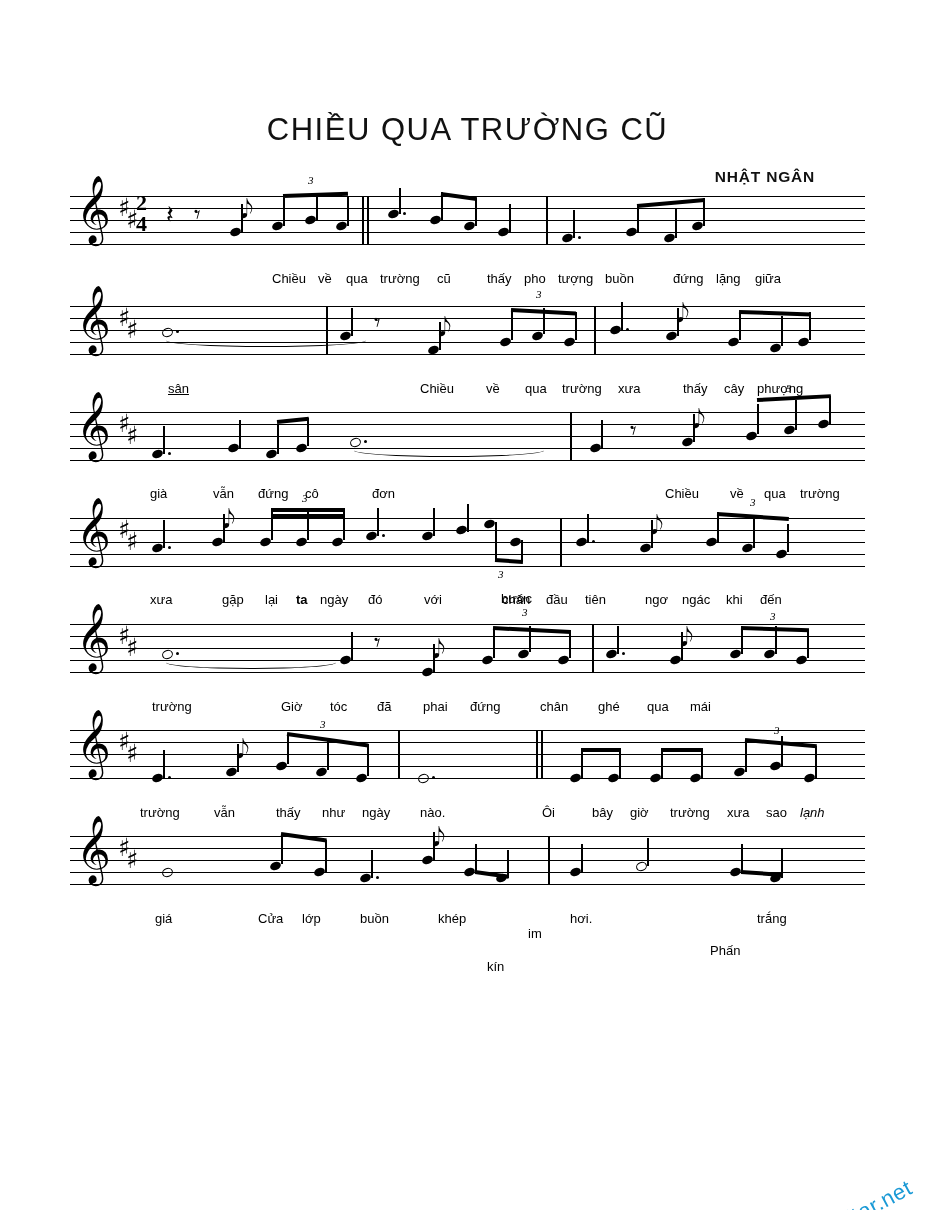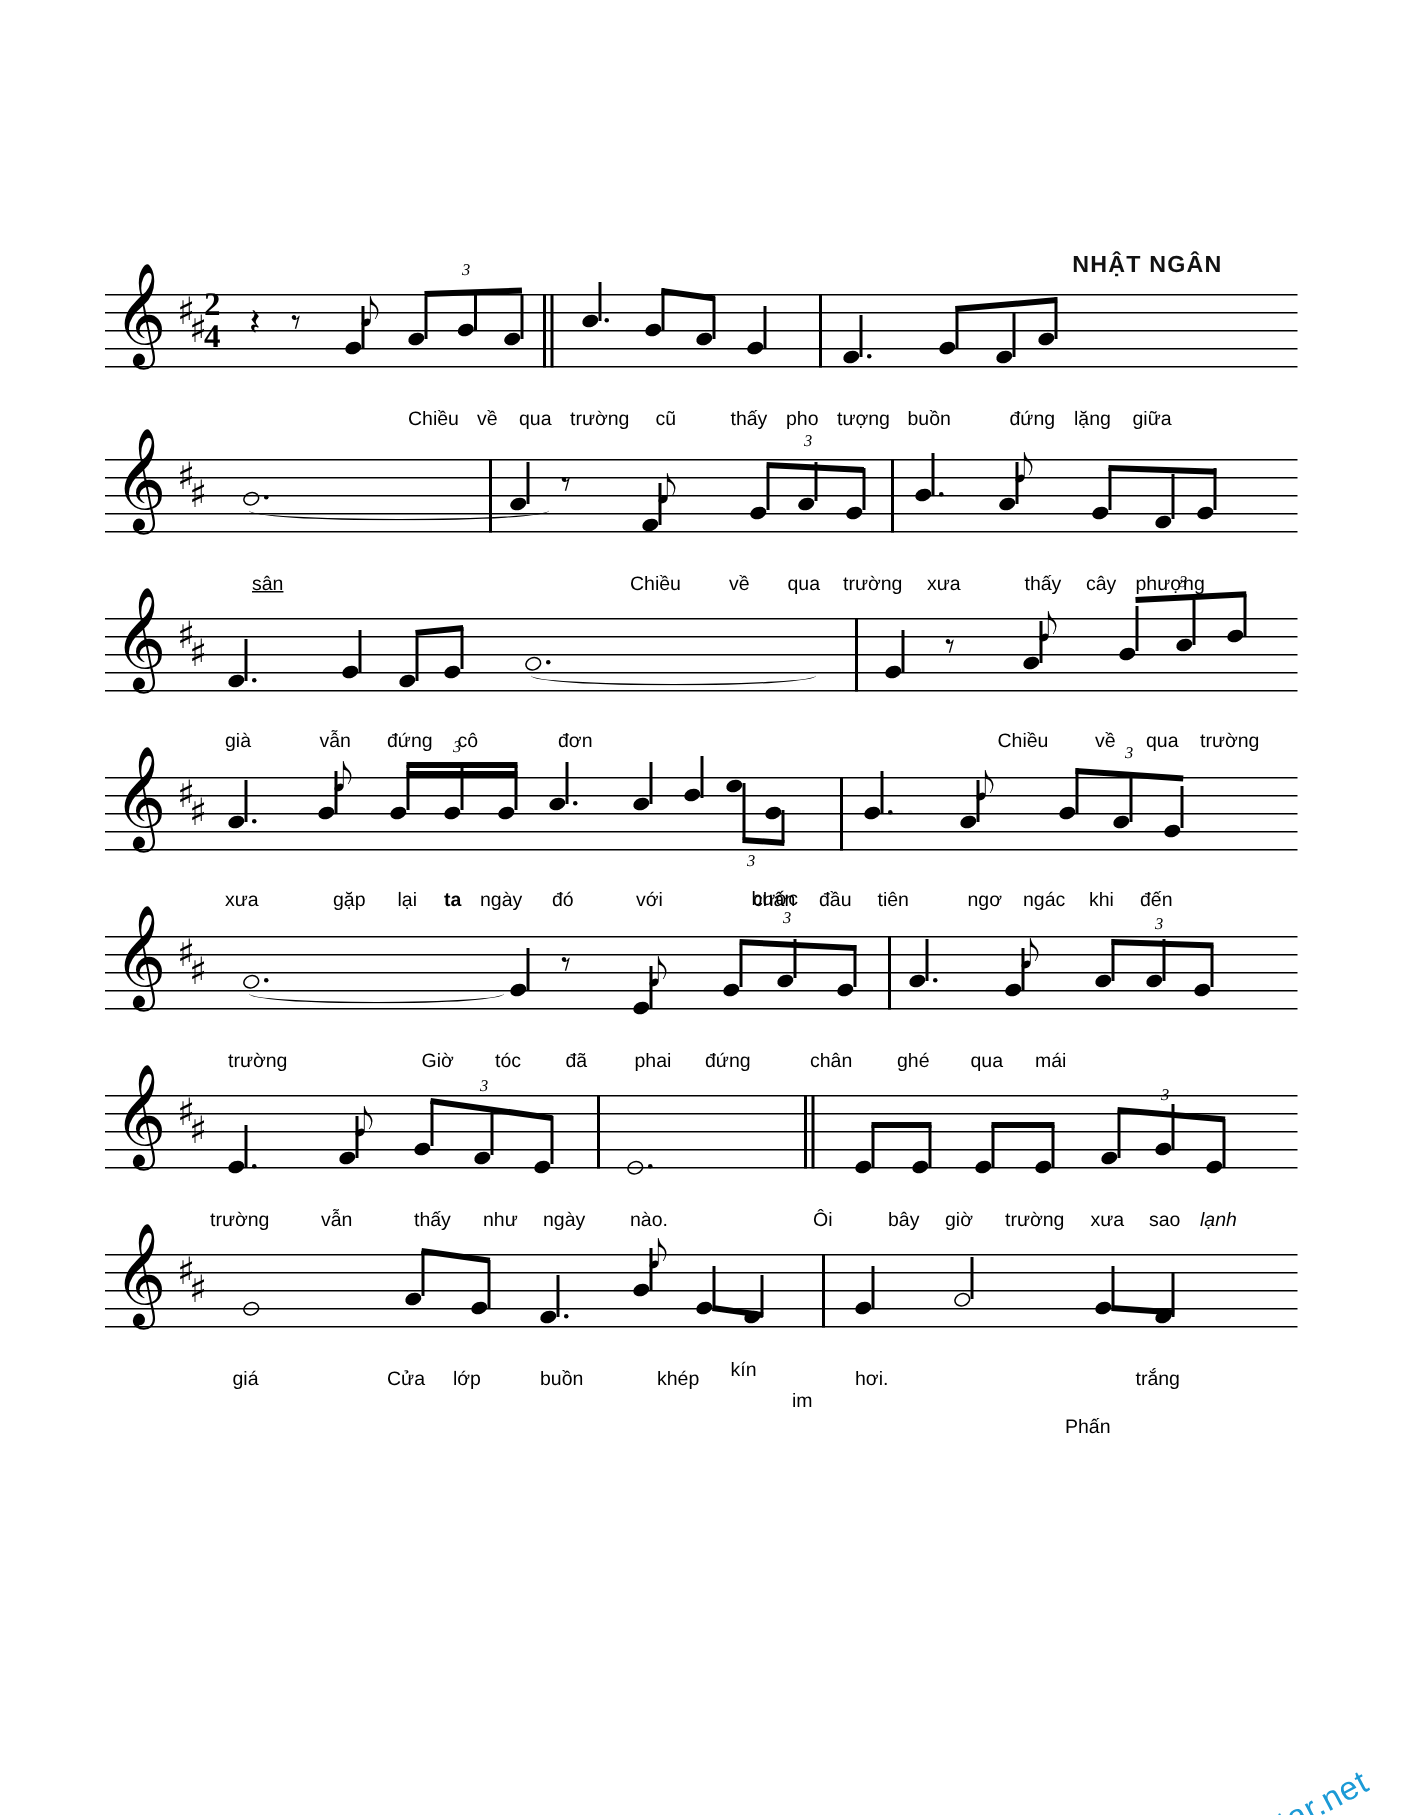--- a/index.html
+++ b/index.html
@@ -178,20 +178,21 @@
     transform: rotate(-28deg);
     transform-origin: right bottom;
     letter-spacing: 0.5px;
   }
 </style>
 </head>
 <body>
 
 <div class="page">
 
+  <div class="title">CHIỀU QUA TRƯỜNG CŨ</div>
   <div class="composer">NHẬT NGÂN</div>
 
   <div class="system" style="top:196px;">
     <div class="staff">
       <div class="line l0"></div>
         <div class="line l1"></div>
         <div class="line l2"></div>
         <div class="line l3"></div>
         <div class="line l4"></div>
 
@@ -647,21 +648,21 @@
       <div class="lyrics" style="left: 630px; top: 805px;">giờ</div>
       <div class="lyrics" style="left: 670px; top: 805px;">trường</div>
       <div class="lyrics" style="left: 727px; top: 805px;">xưa</div>
       <div class="lyrics" style="left: 766px; top: 805px;">sao</div>
       <div class="lyrics" style="left: 800px; top: 805px; font-style: italic;">lạnh</div>
       <div class="lyrics" style="left: 155px; top: 911px;">giá</div>
       <div class="lyrics" style="left: 258px; top: 911px;">Cửa</div>
       <div class="lyrics" style="left: 302px; top: 911px;">lớp</div>
       <div class="lyrics" style="left: 360px; top: 911px;">buồn</div>
       <div class="lyrics" style="left: 438px; top: 911px;">khép</div>
-      <div class="lyrics" style="left: 487px; top: 905px;">kín</div>
+      <div class="lyrics" style="left: 487px; top: 959px;">kín</div>
       <div class="lyrics" style="left: 528px; top: 911px; margin-top: 15px;">im</div>
       <div class="lyrics" style="left: 570px; top: 911px;">hơi.</div>
       <div class="lyrics" style="left: 710px; top: 911px; margin-top: 32px;">Phấn</div>
       <div class="lyrics" style="left: 757px; top: 911px;">trắng</div>
     </div>
 
   <div class="watermark">vnguitar.net</div>
 </div>
 
 </body></html>

